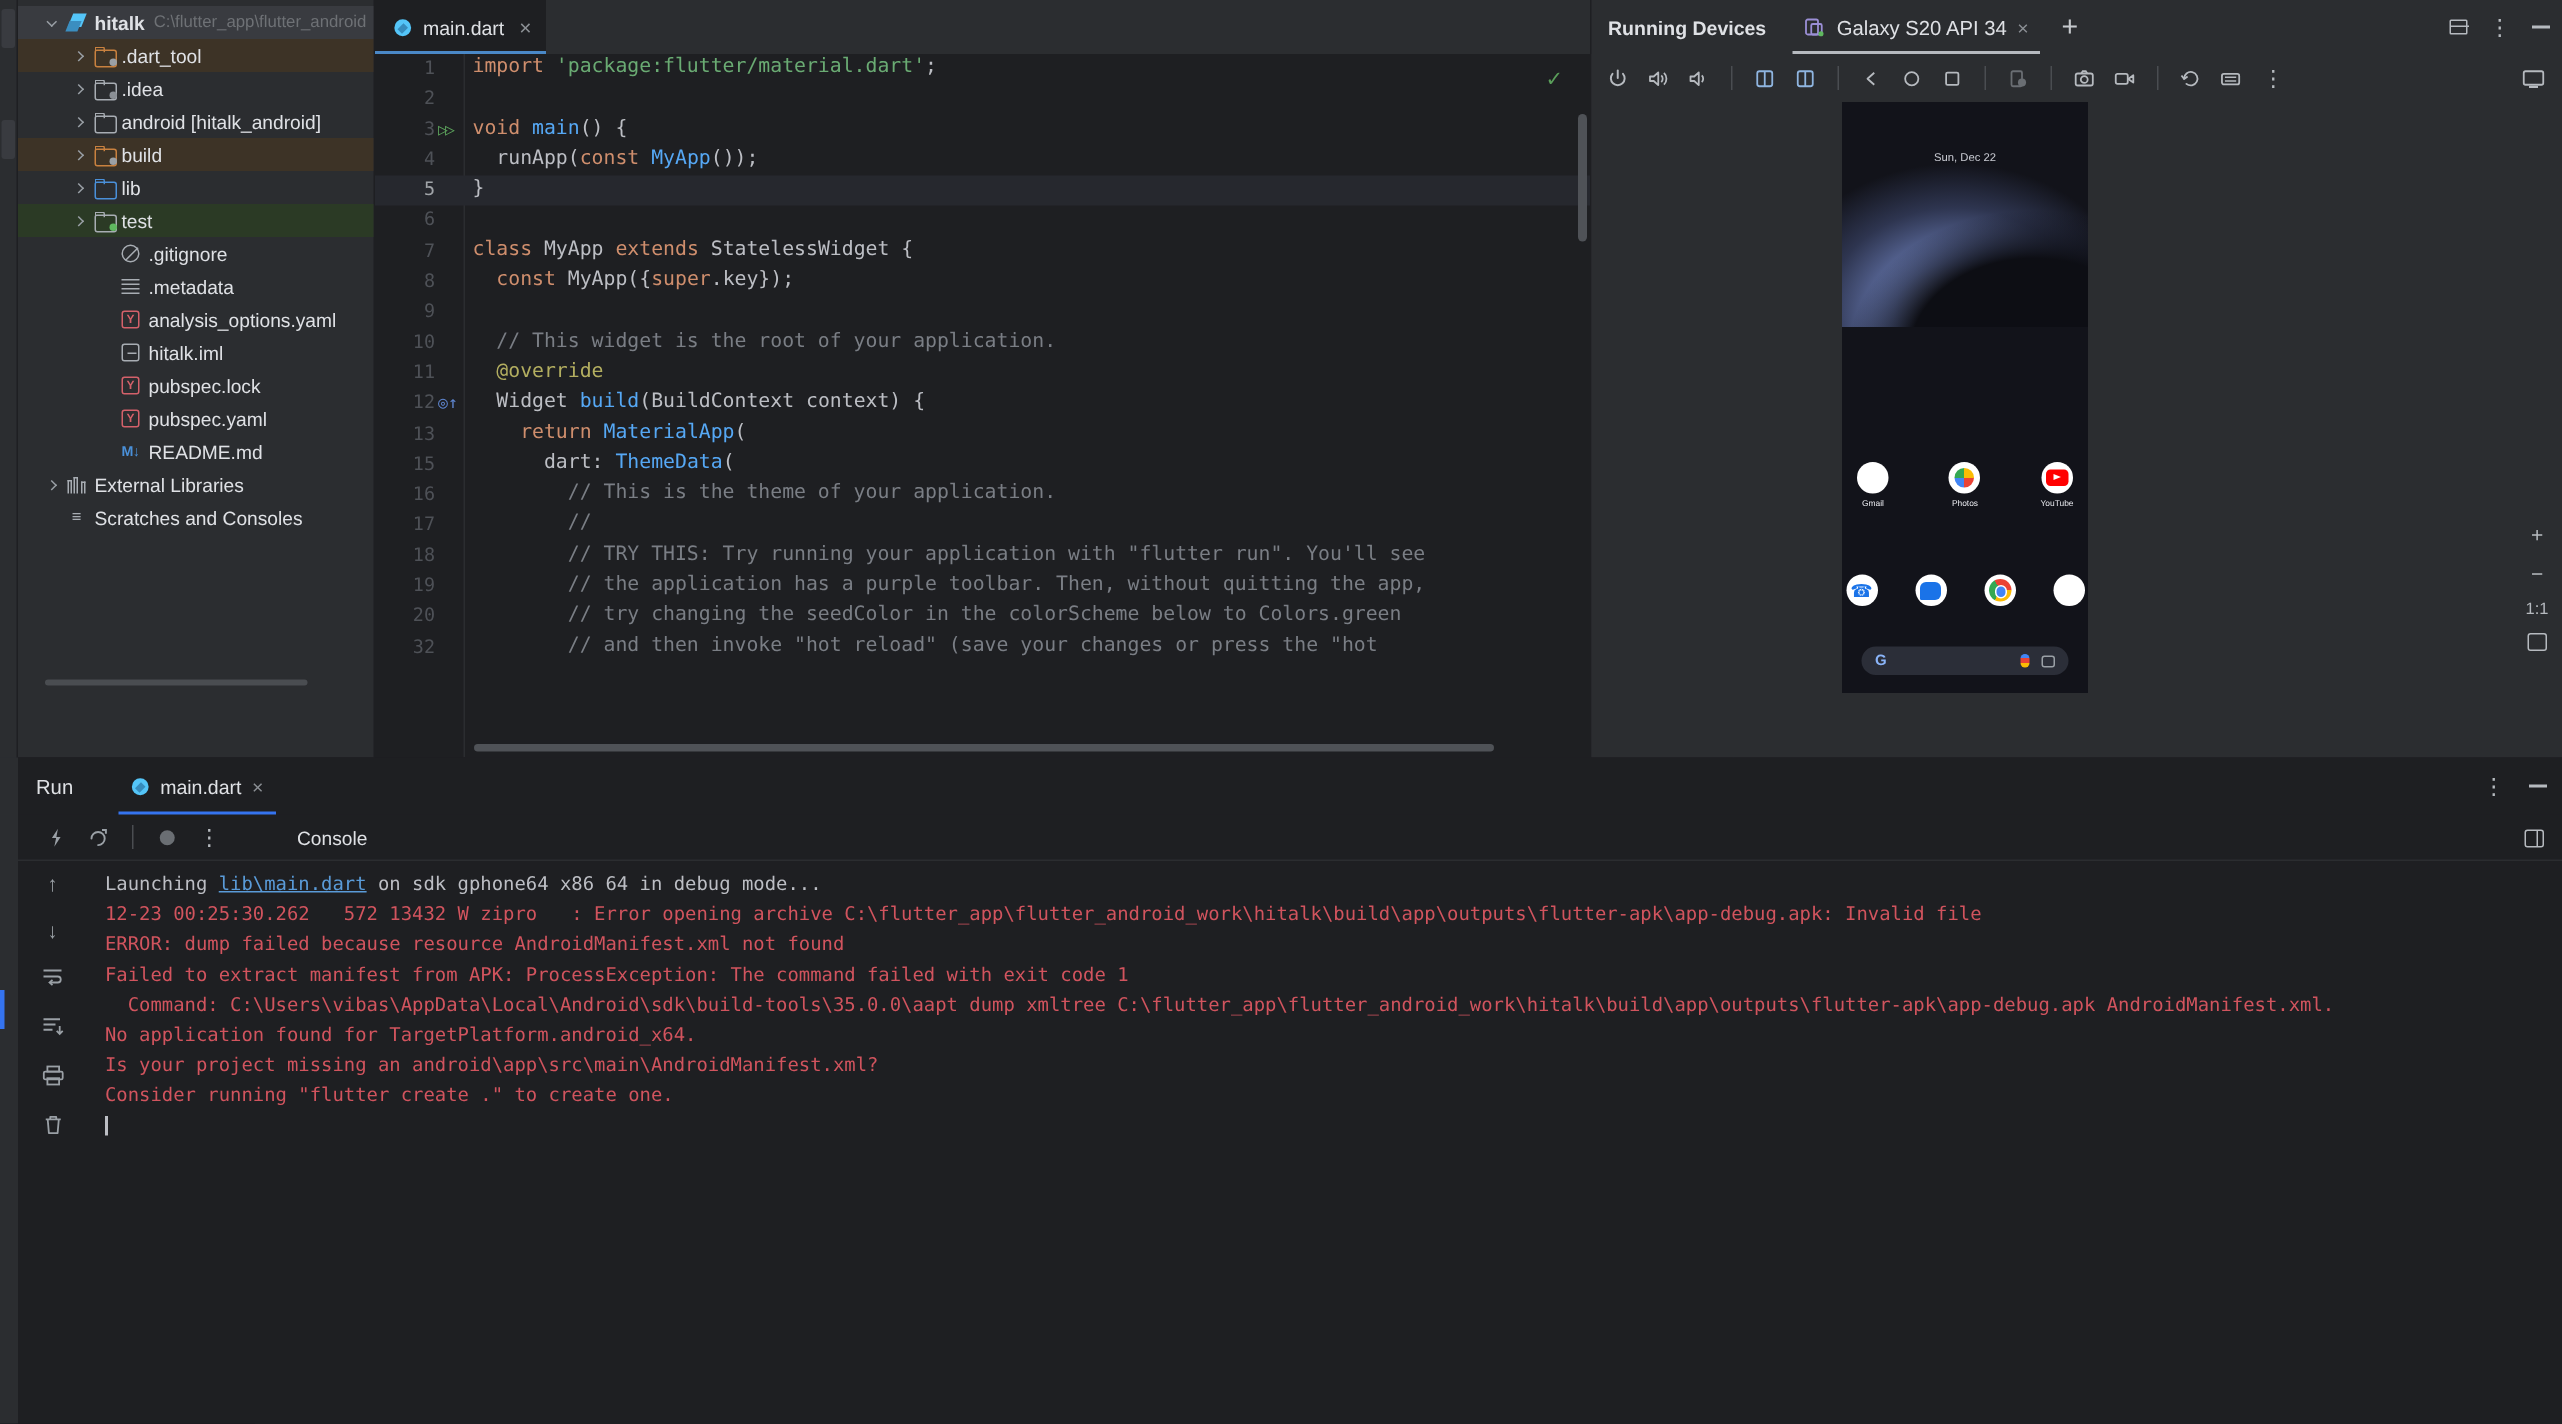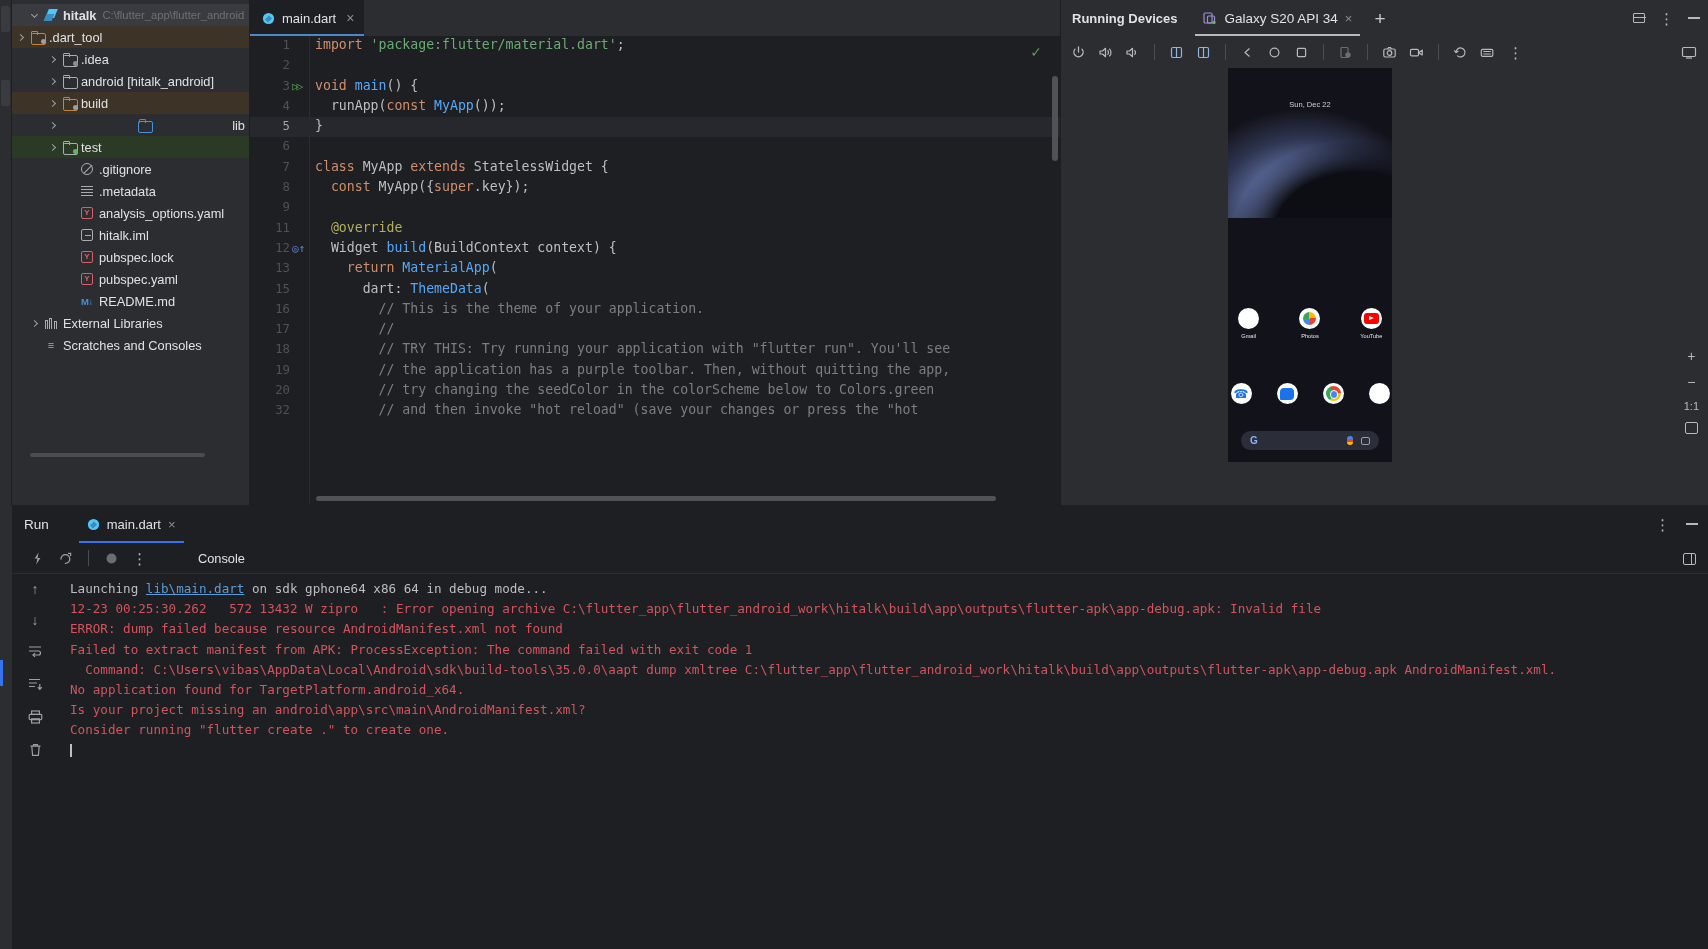--- a/index.html
+++ b/index.html
@@ -296,21 +296,21 @@
         <div class="trow sel-root" style="padding-left: 14px; align-items: center;">
           <span class="tarrow open">
             <i></i>
           </span>
           <span class="ticon">
             <span class="ic-flutter"></span>
           </span>
           <span class="tlabel b">hitalk</span>
           <span class="tpath">C:\flutter_app\flutter_android</span>
         </div>
-        <div class="trow hl-brown" style="">
+        <div class="trow hl-brown" style="padding-left: 32px;">
           <span class="tarrow">
             <i></i>
           </span>
           <span class="ticon">
             <span class="folder" style="--fc:#c9813f">
               <span class="badge-dot" style="background:#9aa0a6"></span>
             </span>
           </span>
           <span class="tlabel">.dart_tool</span>
         </div>
@@ -338,21 +338,21 @@
           <span class="tarrow">
             <i></i>
           </span>
           <span class="ticon">
             <span class="folder" style="--fc:#c9813f">
               <span class="badge-dot" style="background:#9aa0a6"></span>
             </span>
           </span>
           <span class="tlabel">build</span>
         </div>
-        <div class="trow" style="padding-left: 32px; justify-content: space-between;">
+        <div class="trow" style="padding-left: 32px;">
           <span class="tarrow">
             <i></i>
           </span>
           <span class="ticon">
             <span class="folder" style="--fc:#4a90d9"></span>
           </span>
           <span class="tlabel">lib</span>
         </div>
         <div class="trow hl-green" style="padding-left: 32px;">
           <span class="tarrow">
@@ -460,20 +460,21 @@
       <div class="code-lines" id="code-root">
           <div class="cl"><span class="ln">1</span><span class="ctext"><span class="kw">import </span><span class="str">'package:flutter/material.dart'</span><span class="typ">;</span></span></div>
           <div class="cl"><span class="ln">2</span><span class="ctext"></span></div>
           <div class="cl"><span class="ln">3</span><span class="gmark run-arrow">▷▷</span><span class="ctext"><span class="kw">void </span><span class="fn">main</span><span class="typ">() {</span></span></div>
           <div class="cl"><span class="ln">4</span><span class="ctext"><span class="typ">  runApp(</span><span class="kw">const </span><span class="fn">MyApp</span><span class="typ">());</span></span></div>
           <div class="cl cur"><span class="ln">5</span><span class="ctext"><span class="typ">}</span></span></div>
           <div class="cl"><span class="ln">6</span><span class="ctext"></span></div>
           <div class="cl"><span class="ln">7</span><span class="ctext"><span class="kw">class </span><span class="typ">MyApp </span><span class="kw">extends </span><span class="typ">StatelessWidget {</span></span></div>
           <div class="cl"><span class="ln">8</span><span class="ctext"><span class="typ">  </span><span class="kw">const </span><span class="typ">MyApp({</span><span class="kw">super</span><span class="typ">.key});</span></span></div>
           <div class="cl"><span class="ln">9</span><span class="ctext"></span></div>
+          <div class="cl"><span class="ln">10</span><span class="ctext"><span class="cmt">  // This widget is the root of your application.</span></span></div>
           <div class="cl"><span class="ln">11</span><span class="ctext"><span class="anno">  @override</span></span></div>
           <div class="cl"><span class="ln">12</span><span class="gmark ovr">◎↑</span><span class="ctext"><span class="typ">  Widget </span><span class="fn">build</span><span class="typ">(BuildContext context) {</span></span></div>
           <div class="cl"><span class="ln">13</span><span class="ctext"><span class="kw">    return </span><span class="fn">MaterialApp</span><span class="typ">(</span></span></div>
           <div class="cl"><span class="ln">15</span><span class="ctext"><span class="typ">      dart: </span><span class="fn">ThemeData</span><span class="typ">(</span></span></div>
           <div class="cl"><span class="ln">16</span><span class="ctext"><span class="cmt">        // This is the theme of your application.</span></span></div>
           <div class="cl"><span class="ln">17</span><span class="ctext"><span class="cmt">        //</span></span></div>
           <div class="cl"><span class="ln">18</span><span class="ctext"><span class="cmt">        // TRY THIS: Try running your application with "flutter run". You'll see</span></span></div>
           <div class="cl"><span class="ln">19</span><span class="ctext"><span class="cmt">        // the application has a purple toolbar. Then, without quitting the app,</span></span></div>
           <div class="cl"><span class="ln">20</span><span class="ctext"><span class="cmt">        // try changing the seedColor in the colorScheme below to Colors.green</span></span></div>
           <div class="cl"><span class="ln">32</span><span class="ctext"><span class="cmt">        // and then invoke "hot reload" (save your changes or press the "hot</span></span></div>

